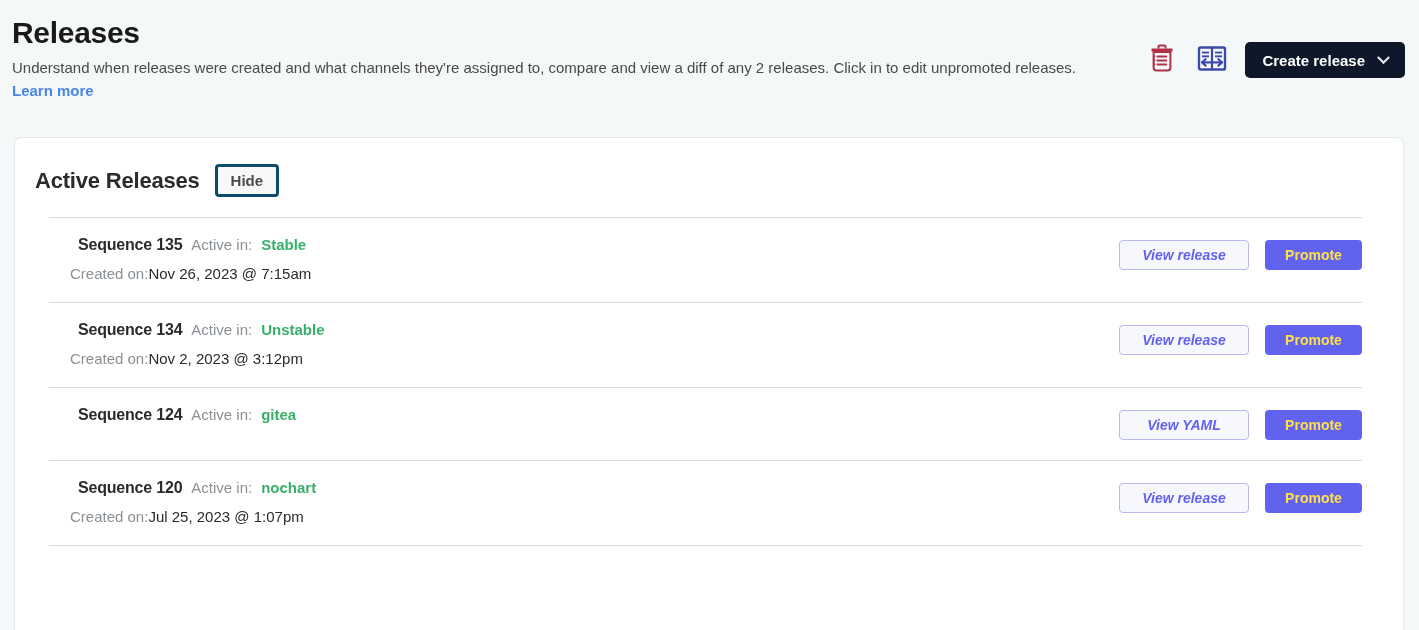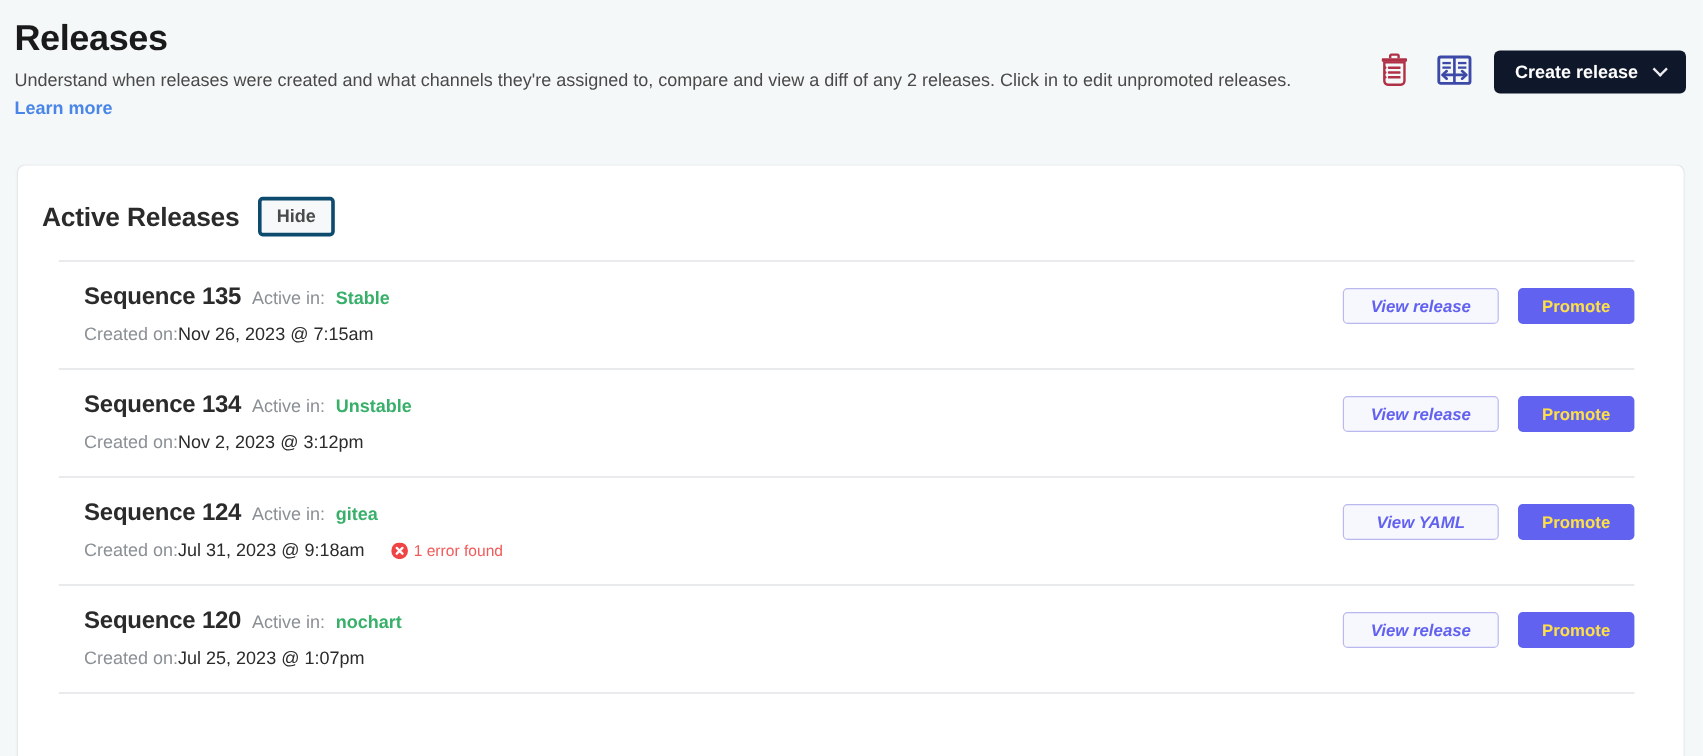--- a/index.html
+++ b/index.html
@@ -134,24 +134,25 @@
     padding: 18px 0 0 0;
     margin: 0 41px 0 34px;
   }
   .release-info { padding-left: 21px; }
   .row-line1 {
     display: flex;
     align-items: baseline;
     gap: 9px;
   }
   .seq-name {
-    font-size: 20px;
+    font-size: 16px;
     font-weight: bold;
     color: #2b2b2b;
     letter-spacing: -0.2px;
+    margin-left: 8px;
   }
   .active-in-label {
     font-size: 15px;
     color: #8b9095;
   }
   .channel-name {
     font-size: 15px;
     font-weight: bold;
     color: #38b06a;
   }
@@ -318,34 +319,20 @@
   </div>
 
   <div class="divider"></div>
   <div class="release-row">
     <div class="release-info">
       <div class="row-line1">
         <span class="seq-name">Sequence 124</span>
         <span class="active-in-label">Active in:</span>
         <span class="channel-name">gitea</span>
       </div>
-      <div class="row-line2">
-        <span class="created-label">
-          <span>Created on:</span><span class="created-value">Jul 31, 2023 @ 9:18am</span>
-        </span>
-        <span class="error-badge" style="display: flex;">
-          <span class="error-icon">
-            <svg width="14" height="14" viewBox="0 0 14 14">
-              <circle cx="7" cy="7" r="7" fill="#f04444"></circle>
-              <path d="M4.6 4.6 L9.4 9.4 M9.4 4.6 L4.6 9.4" stroke="#ffffff" stroke-width="1.9" stroke-linecap="round"></path>
-            </svg>
-          </span>
-          <span>1 error found</span>
-        </span>
-      </div>
     </div>
     <div class="row-actions">
       <button class="btn-outline">View YAML</button>
       <button class="btn-solid">Promote</button>
     </div>
   </div>
 
   <div class="divider"></div>
   <div class="release-row">
     <div class="release-info">

